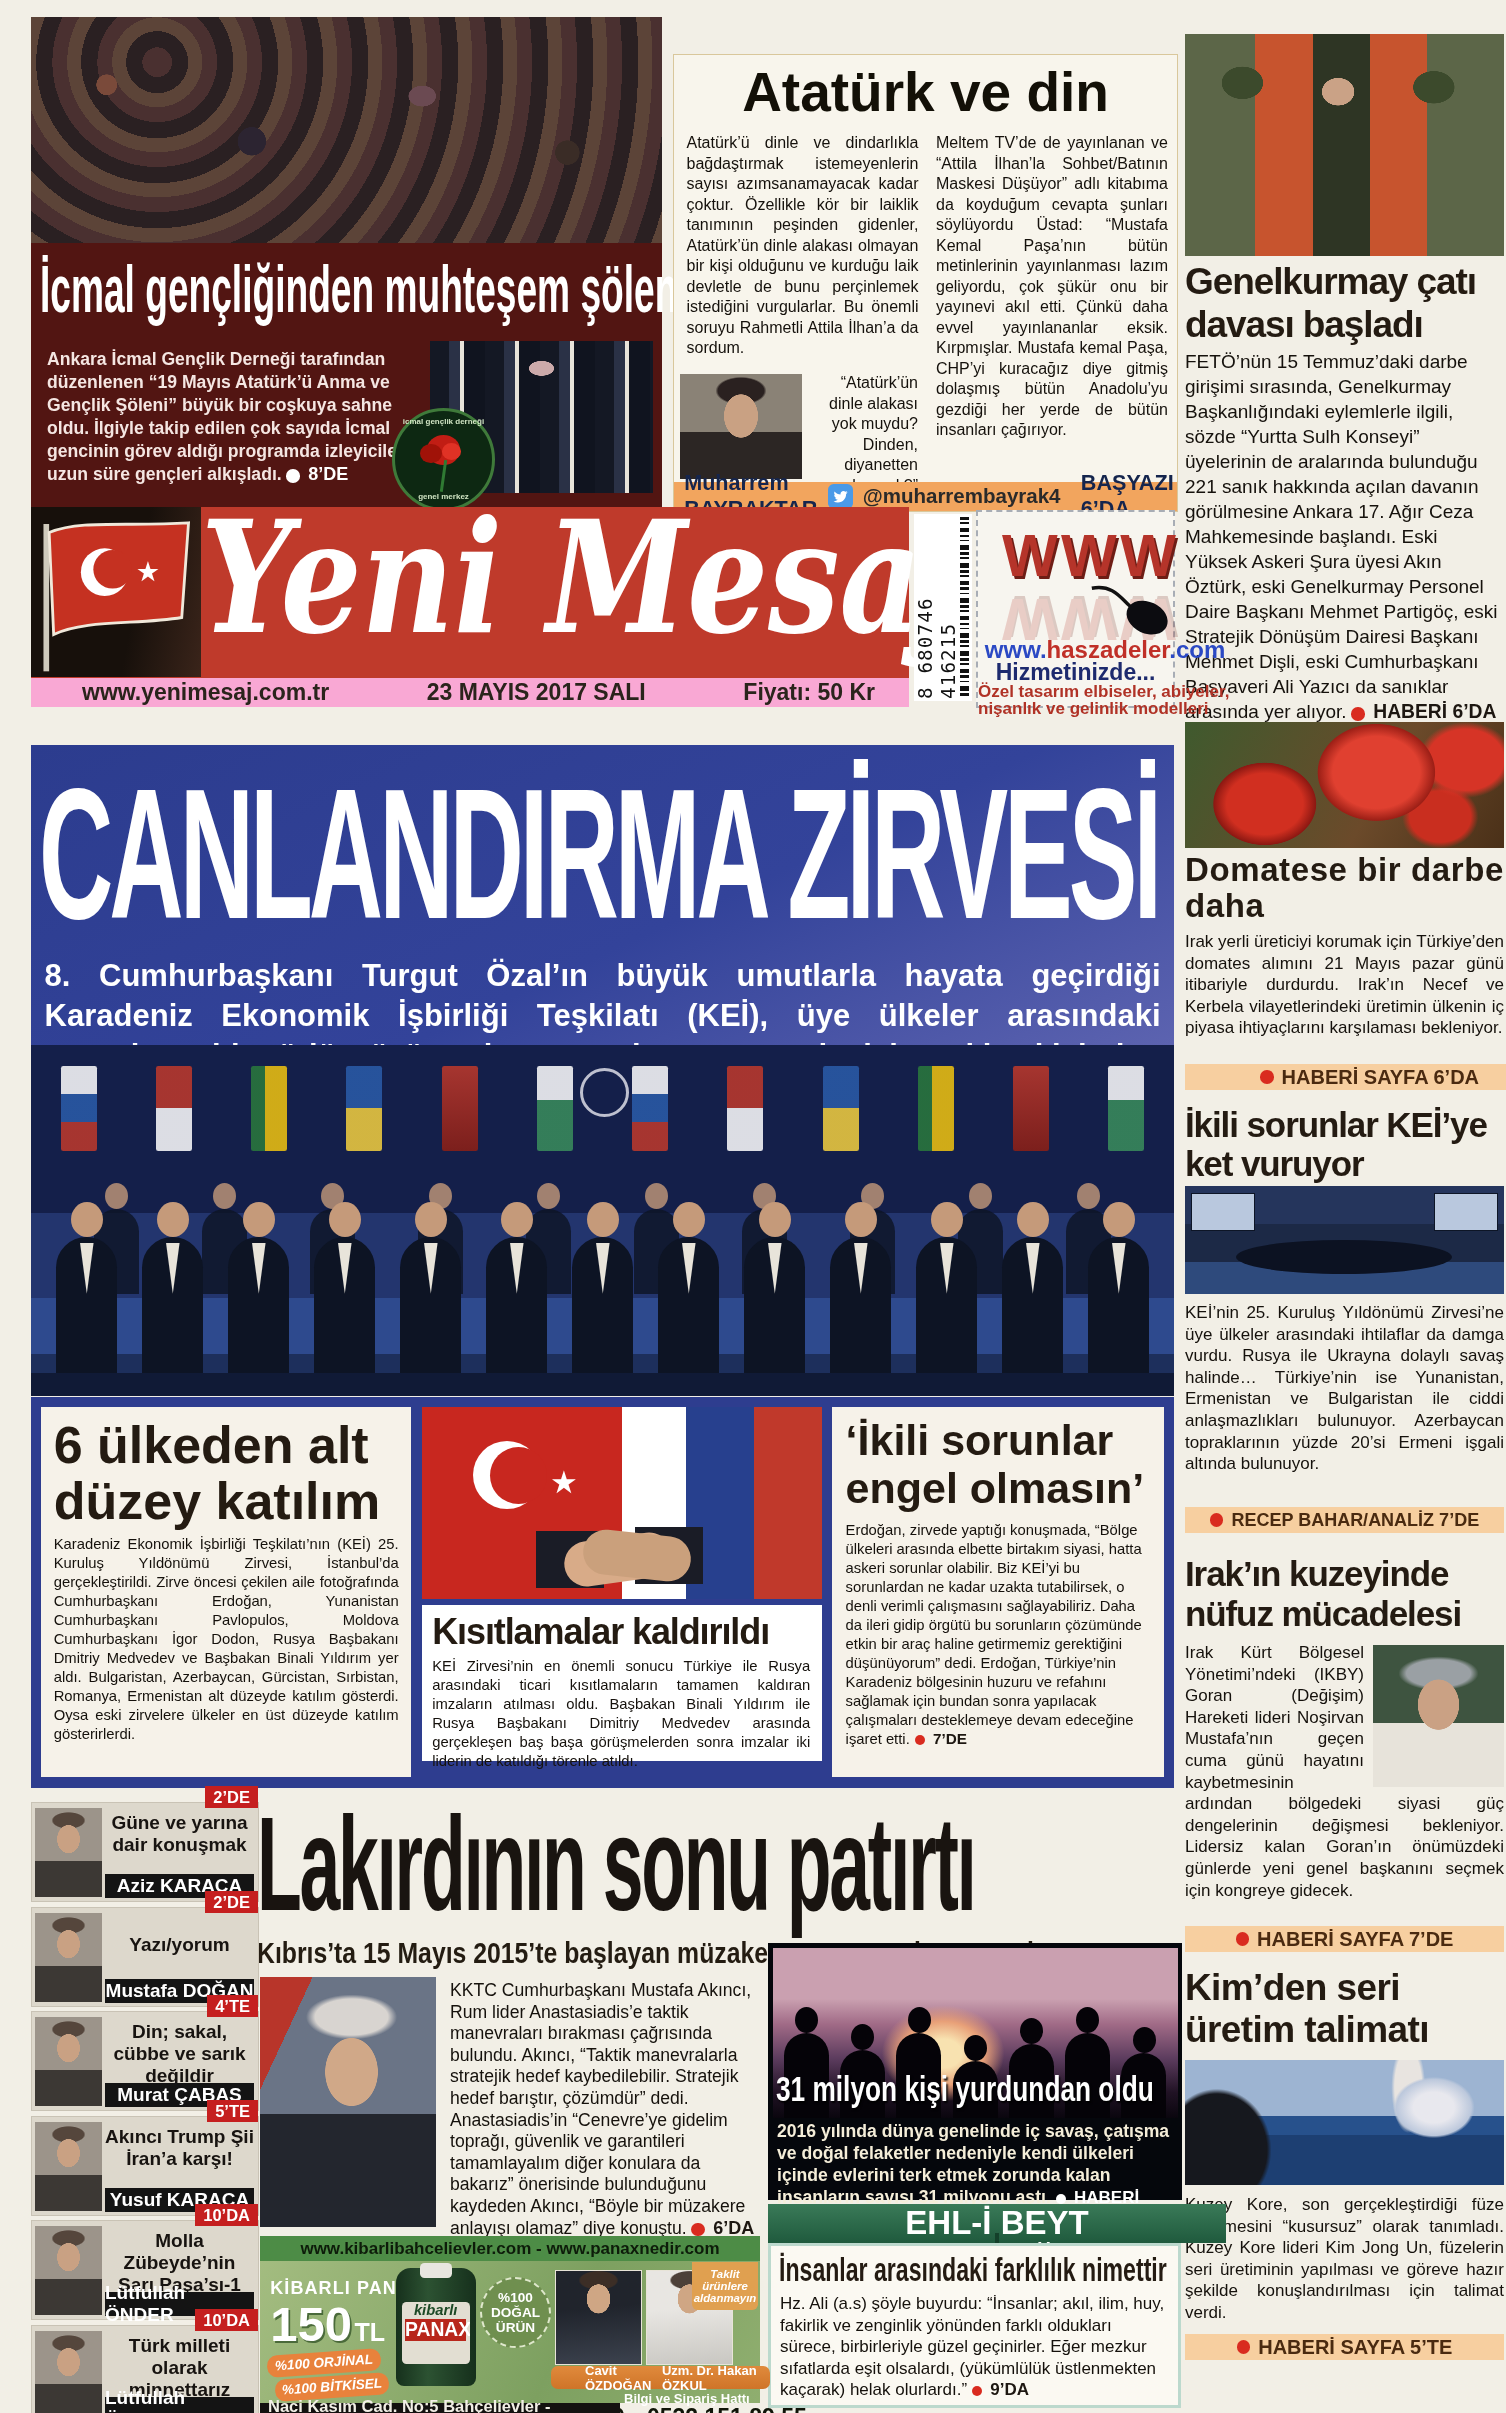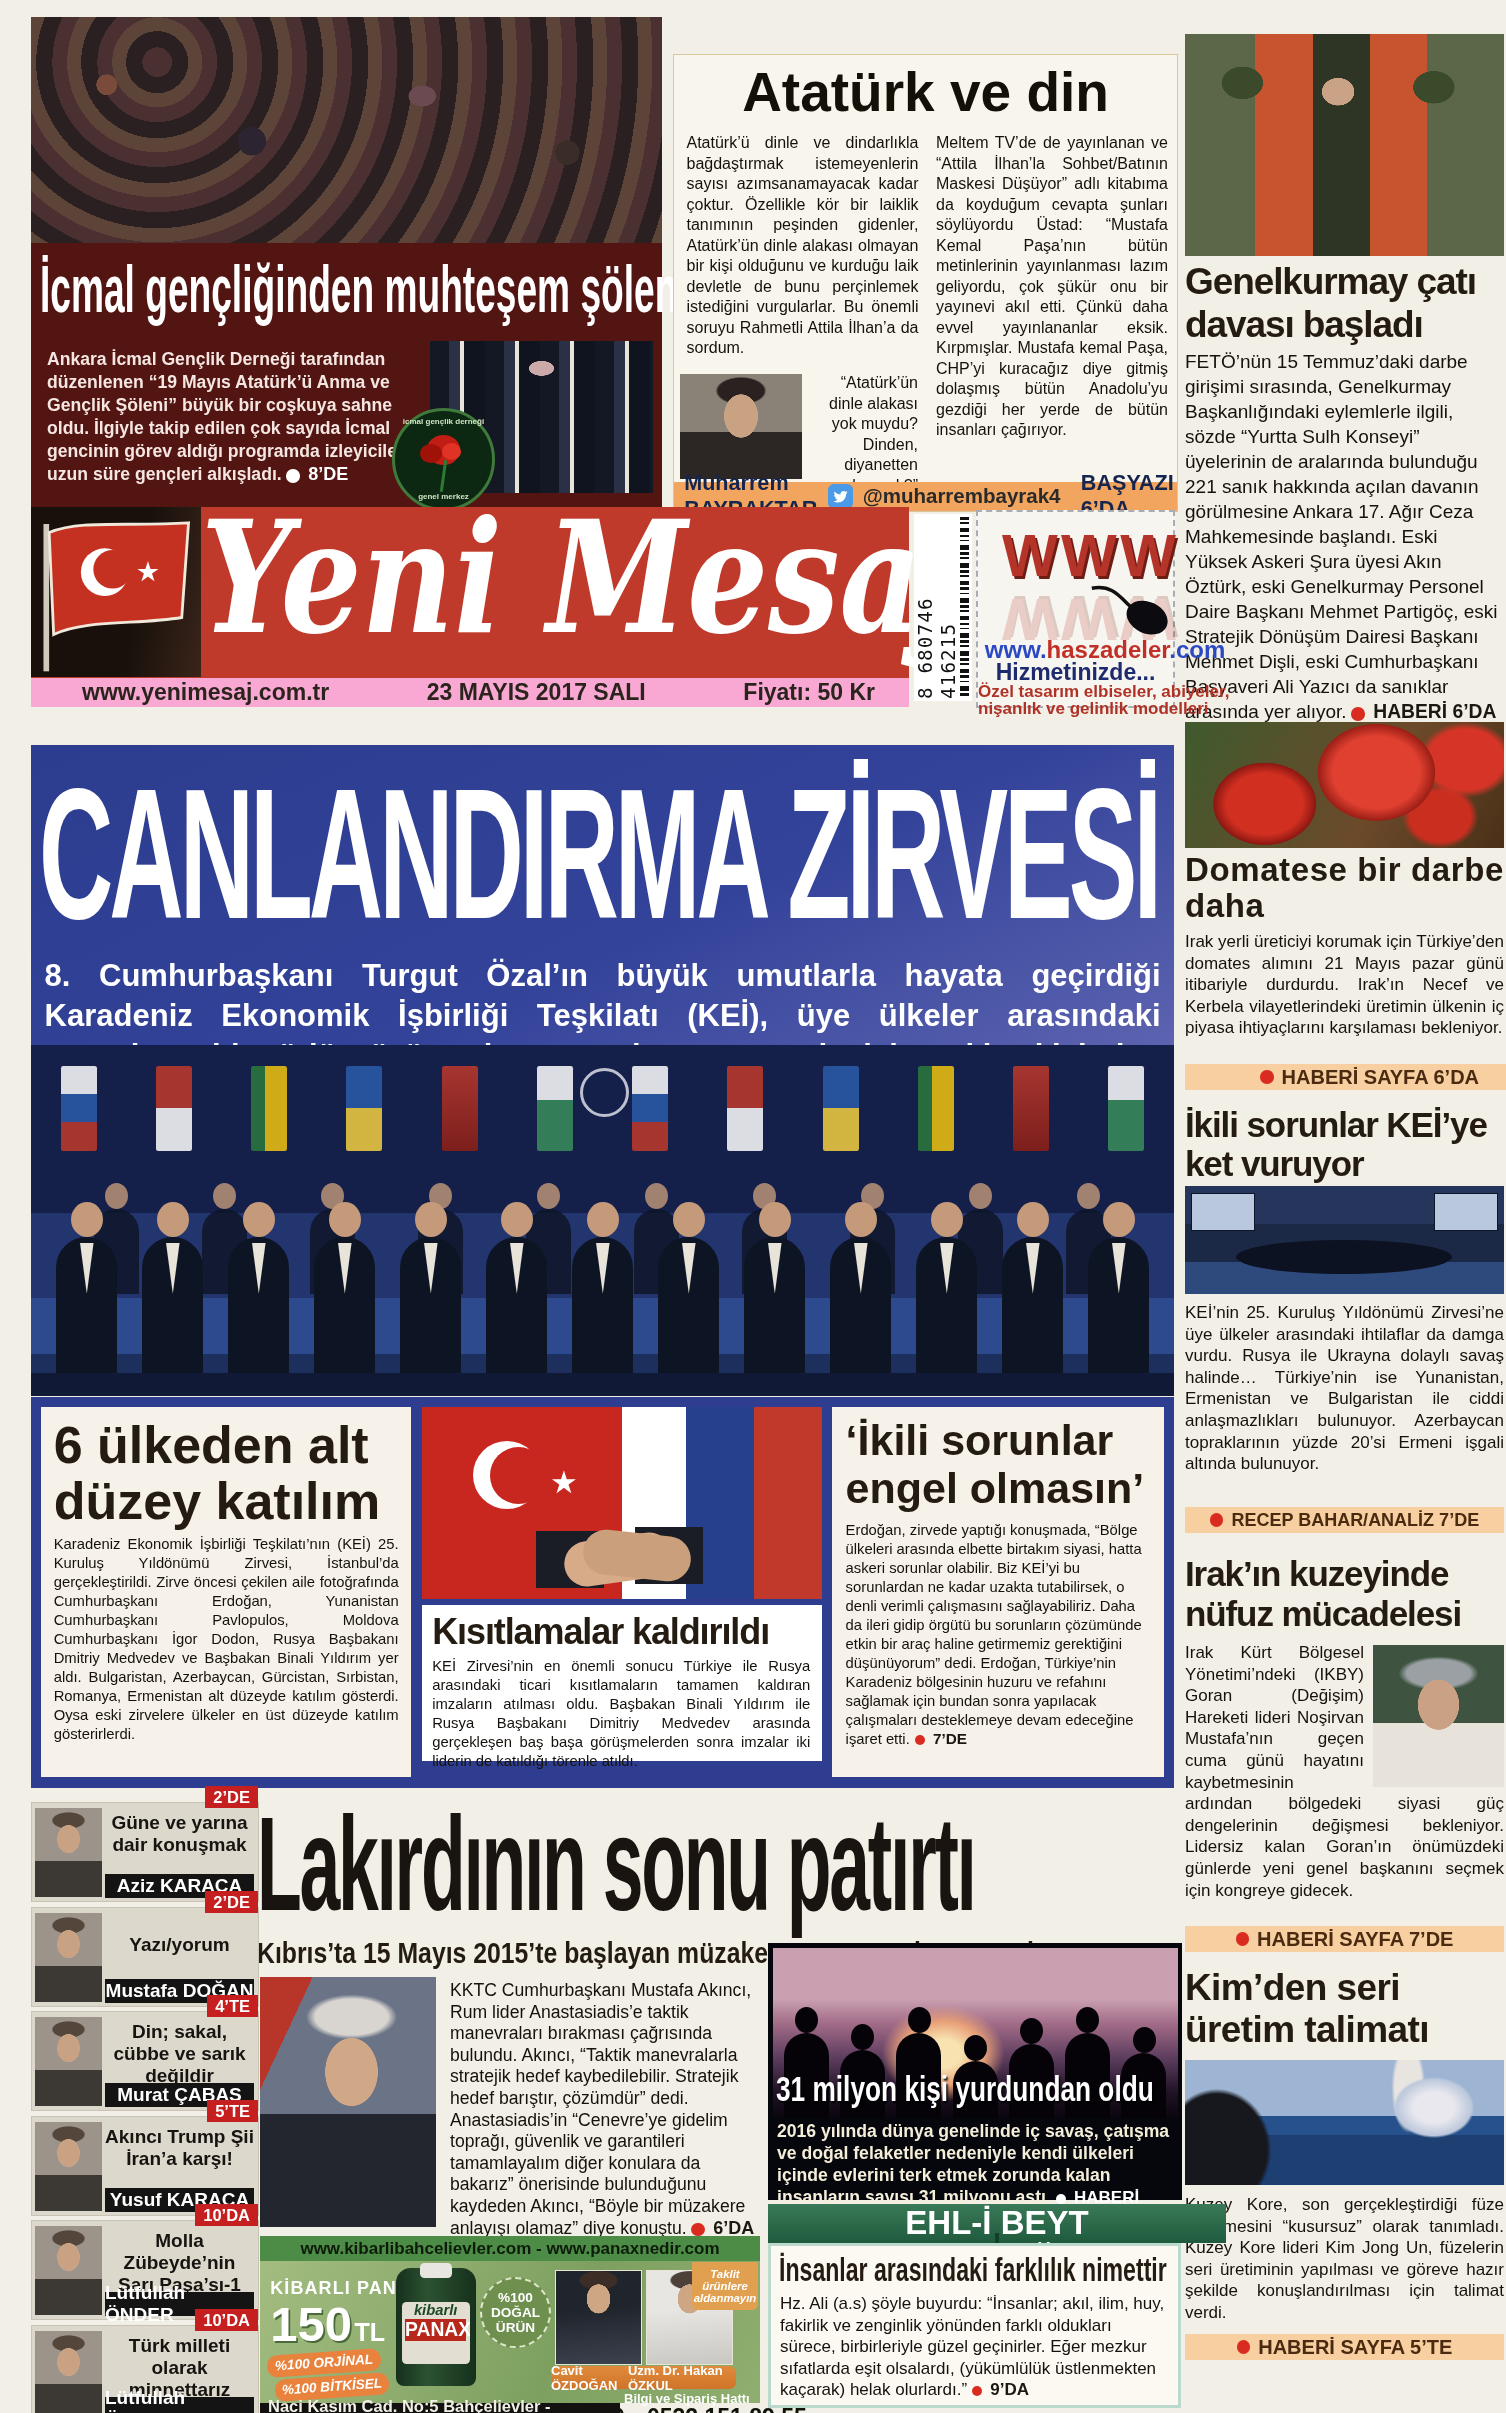--- a/index.html
+++ b/index.html
@@ -126,21 +126,21 @@
   #panax-main{background:linear-gradient(115deg,#a3bc80,#7da060 60%,#8fae6f);}
   .ribbon{background:#e8823c;color:#fff;font-weight:bold;font-style:italic;border-radius:10.2px;transform:rotate(-4deg);display:flex;align-items:center;justify-content:center;}
   #bottle{background:linear-gradient(90deg,#16301c,#2c5232 40%,#16301c);border-radius:14.8px 14.8px 8px 8px;}
   #bottle-cap{background:#e8e6e0;border-radius:4.5px;}
   #bottle-label{background:#e2ded2;border-radius:4.5px;text-align:center;overflow:hidden;}
   #bottle-label .bl1{font-style:italic;font-weight:bold;color:#1d4a26;font-size:14.8px;}
   #bottle-label .bl2{background:#b8271c;color:#fff;font-weight:bold;font-size:19.3px;margin:1.1px 3.4px;}
   .portrait-ad{border:1.7px solid #e8e4d8;}
   #ad-man1{background:radial-gradient(26px 32px at 50% 30%,#cfa684 0 45%,transparent 46%),radial-gradient(40px 19.3px at 50% 10%,#3c2e26 0 45%,transparent 50%),linear-gradient(175deg,#20242c 40%,#3c424e),#566;}
   #ad-man2{background:radial-gradient(26px 32px at 50% 30%,#cfa684 0 45%,transparent 46%),radial-gradient(40px 19.3px at 50% 10%,#4c4038 0 45%,transparent 50%),linear-gradient(175deg,#e8e6e2 40%,#c9c7c2),#788;}
-  .namebar{background:linear-gradient(#e08a3c,#cf7428);border-radius:6.8px;color:#fff;font-weight:bold;display:flex;align-items:center;justify-content:flex-end;}
+  .namebar{background:linear-gradient(#e08a3c,#cf7428);border-radius:6.8px;color:#fff;font-weight:bold;display:flex;align-items:center;justify-content:flex-end;padding-left:34px;}
   #panax-addr{background:#141210;color:#f2efe6;font-size:16.5px;font-weight:bold;display:flex;align-items:center;padding-left:8px;}
   
   #ehli-banner{background:linear-gradient(#3a7a58,#1f5a3d);color:#fff;font-weight:bold;font-size:33px;display:flex;align-items:center;justify-content:space-between;padding:0 17px;}
   .dome{width:51px;height:27px;background:#14402a;border-radius:27px 27px 0 0;position:relative;}
   .dome::after{content:"";position:absolute;top:-9px;left:23px;width:4.5px;height:10.2px;background:#14402a;}
   #ehli-box{background:#fbf9f2;border:3.4px solid #bcd9cd;}
   
   #editorial{border:1.7px solid #d9c79b;background:#f8f5ec;}
   .edit-col{font-size:16px;line-height:20.5px;text-align:justify;color:#15110c;}
   #edit-byline{background:#f2a55e;display:flex;align-items:center;gap:10.2px;padding:0 10.2px;font-weight:bold;}

